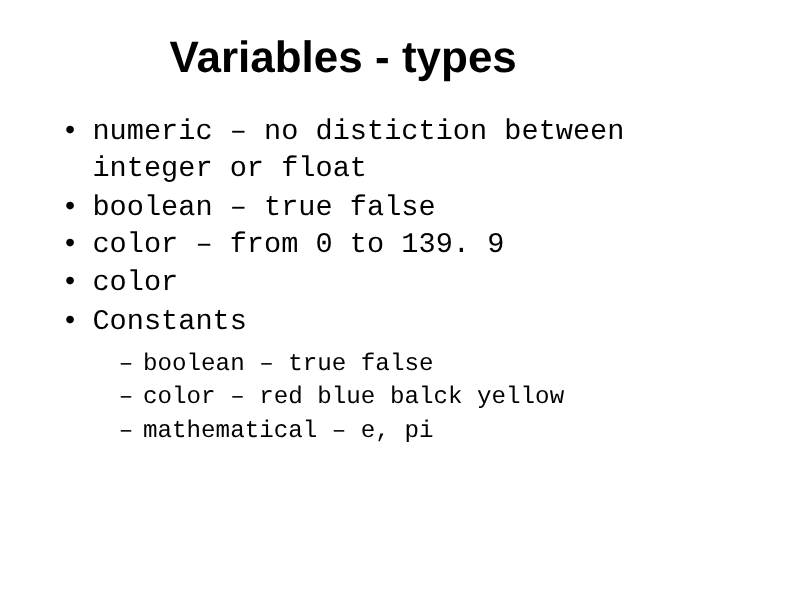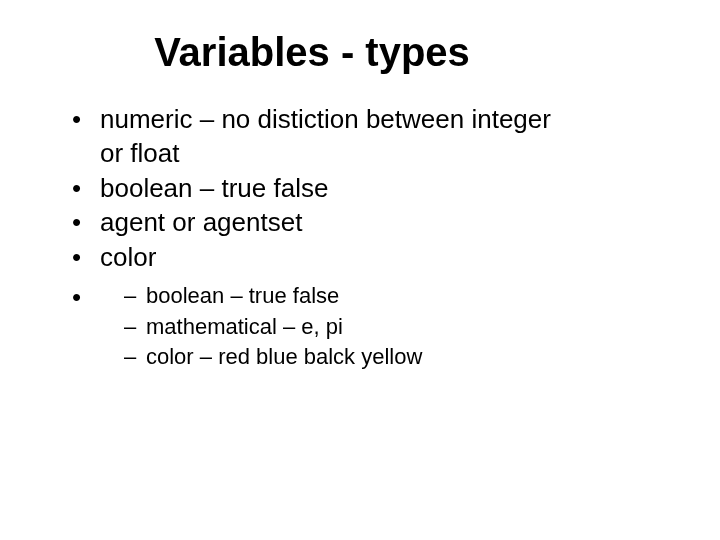--- a/index.html
+++ b/index.html
@@ -19,22 +19,23 @@
   }
   .title {
     font-size: 40px;
     font-weight: bold;
     text-align: center;
     margin: 10px 0 28px 0;
     color: #000000;
   }
   ul.level1 {
     list-style: none;
-    margin: 16px;
+    margin: 0;
     padding: 0 0 0 16px;
+    font-family: Liberation Mono, monospace;
   }
   ul.level1 > li {
     position: relative;
     font-size: 26px;
     line-height: 1.3;
     padding-left: 28px;
     margin: 1px 0;
     color: #000000;
   }
   ul.level1 > li::before {
@@ -68,23 +69,24 @@
   }
 </style>
 </head>
 <body>
 
 <div class="slide">
   <div class="title">Variables - types</div>
   <ul class="level1">
     <li><span>numeric – no distiction between integer or float</span></li>
     <li><span>boolean – true false</span></li>
-    <li><span>agent or agentset</span></li>
+    <li><span>color – from 0 to 139. 9</span></li>
     <li><span>color</span></li>
     <li>
+      <span>Constants</span>
       <ul class="level2">
         <li><span>boolean – true false</span></li>
+        <li><span>color – red blue balck yellow</span></li>
         <li><span>mathematical – e, pi</span></li>
-        <li><span>color – red blue balck yellow</span></li>
       </ul>
     </li>
   </ul>
 </div>
 
 </body></html>

